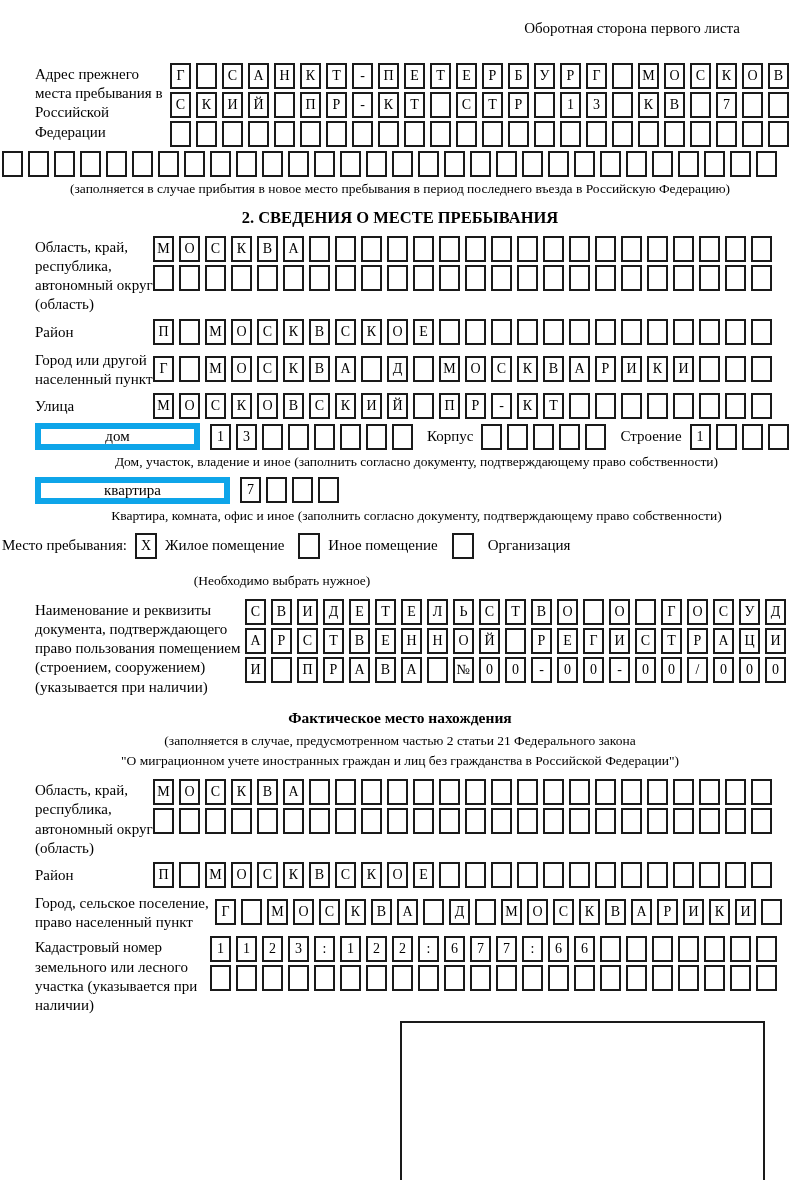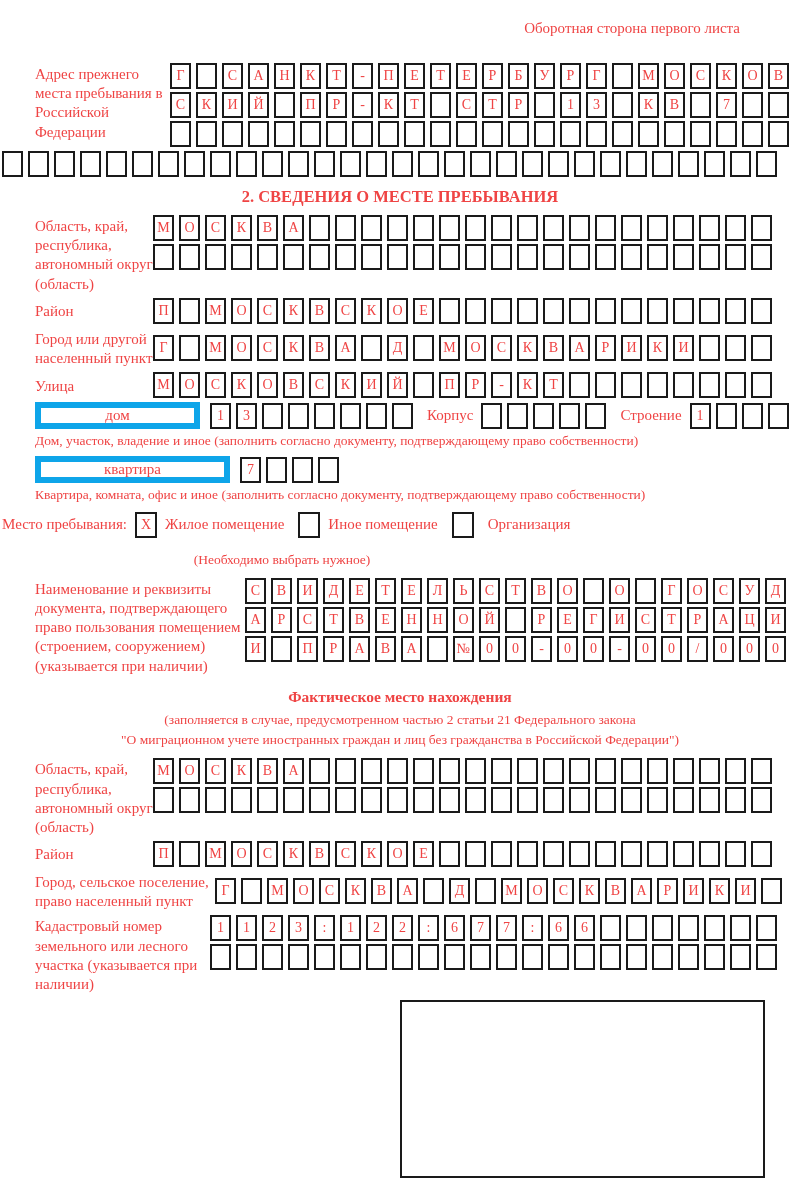--- a/index.html
+++ b/index.html
@@ -1,19 +1,19 @@
 <!DOCTYPE html>
 <html lang="ru"><head>
 <meta charset="utf-8">
 <style>
   html,body{margin:0;padding:0;background:#fff;}
   .page{
     width:800px;height:1180px;box-sizing:border-box;
     font-family:"Liberation Serif","DejaVu Serif",serif;
-    color:#ef4444;background:#fff;padding:6px 2px 0 2px;overflow:hidden;
+    color:#000000;background:#fff;padding:6px 2px 0 2px;overflow:hidden;
   }
   .header-note{text-align:right;font-size:15px;margin:14px 58px 26px 0;}
   .indent{margin-left:33px;}
   .form-row{display:flex;align-items:flex-start;margin-bottom:4px;}
   .form-row.vcenter{align-items:center;}
   .row-label{font-size:15px;line-height:1.28;flex:0 0 auto;padding-top:2px;}
   .w135{width:135px;}
   .w118{width:118px;}
   .w180{width:180px;}
   .w175{width:175px;}
@@ -43,21 +43,21 @@
   .check-row{display:flex;align-items:center;margin:8px 0 14px 0;}
   .check-box{
     box-sizing:border-box;width:22px;height:26px;border:2px solid #1a1a1a;
     display:flex;align-items:center;justify-content:center;font-size:14px;flex:0 0 auto;background:#fff;
   }
   .stay-caption{font-size:13.5px;text-align:center;width:560px;margin:2px 0 10px 0;}
   .stamp-box{
     box-sizing:border-box;margin-left:398px;width:365px;height:178px;
     border:2px solid #1a1a1a;background:#fff;margin-top:6px;
   }
-  .mb6{margin-bottom:6px;}
+  .mb6{margin-bottom:6px;text-align:center;}
   .mb2{margin-bottom:2px;}
 </style>
 </head>
 <body>
 
 <div class="page">
 
   <div class="header-note">Оборотная сторона первого листа</div>
 
   <div class="indent form-row">
@@ -168,20 +168,21 @@
       <span class="cell"></span>
       <span class="cell"></span>
       <span class="cell"></span>
       <span class="cell"></span>
       <span class="cell"></span>
       <span class="cell"></span>
       <span class="cell"></span>
       <span class="cell"></span>
       <span class="cell"></span>
     </div>
+  <div class="caption center">(заполняется в случае прибытия в новое место пребывания в период последнего въезда в Российскую Федерацию)</div>
 
   <div class="section-title">2. СВЕДЕНИЯ О МЕСТЕ ПРЕБЫВАНИЯ</div>
 
   <div class="indent form-row">
     <div class="row-label w118">Область, край, республика, автономный округ (область)</div>
     <div class="rows-col">
       <div class="cells">
           <span class="cell">М</span>
           <span class="cell">О</span>
           <span class="cell">С</span>

